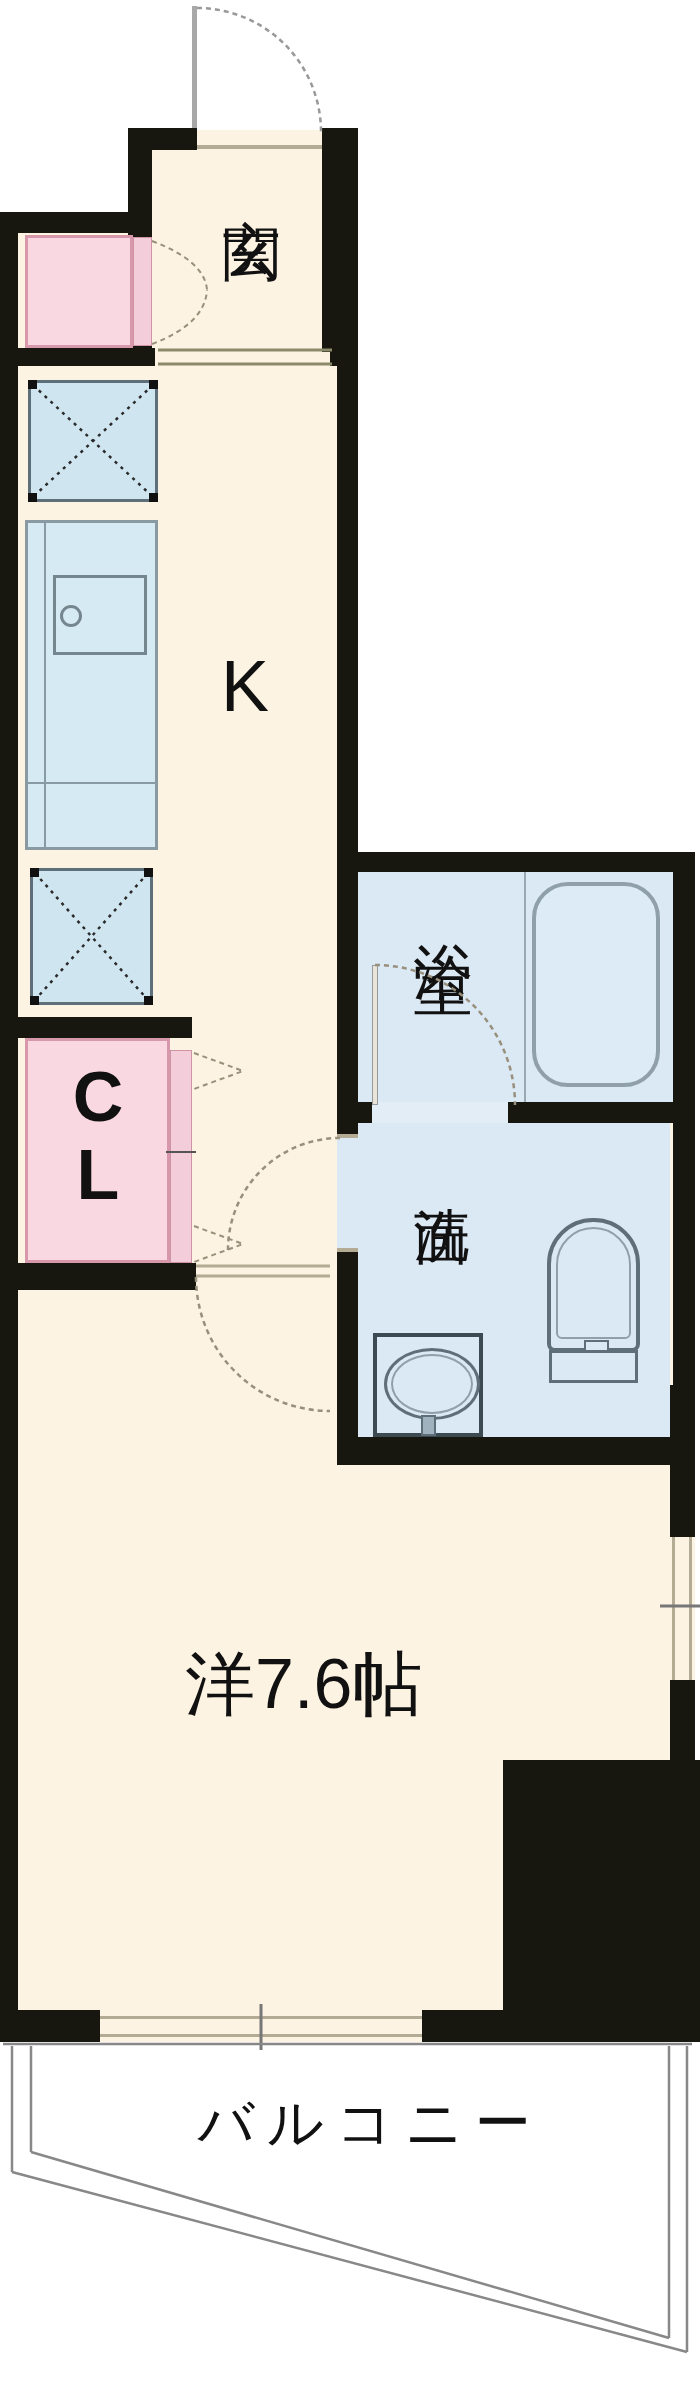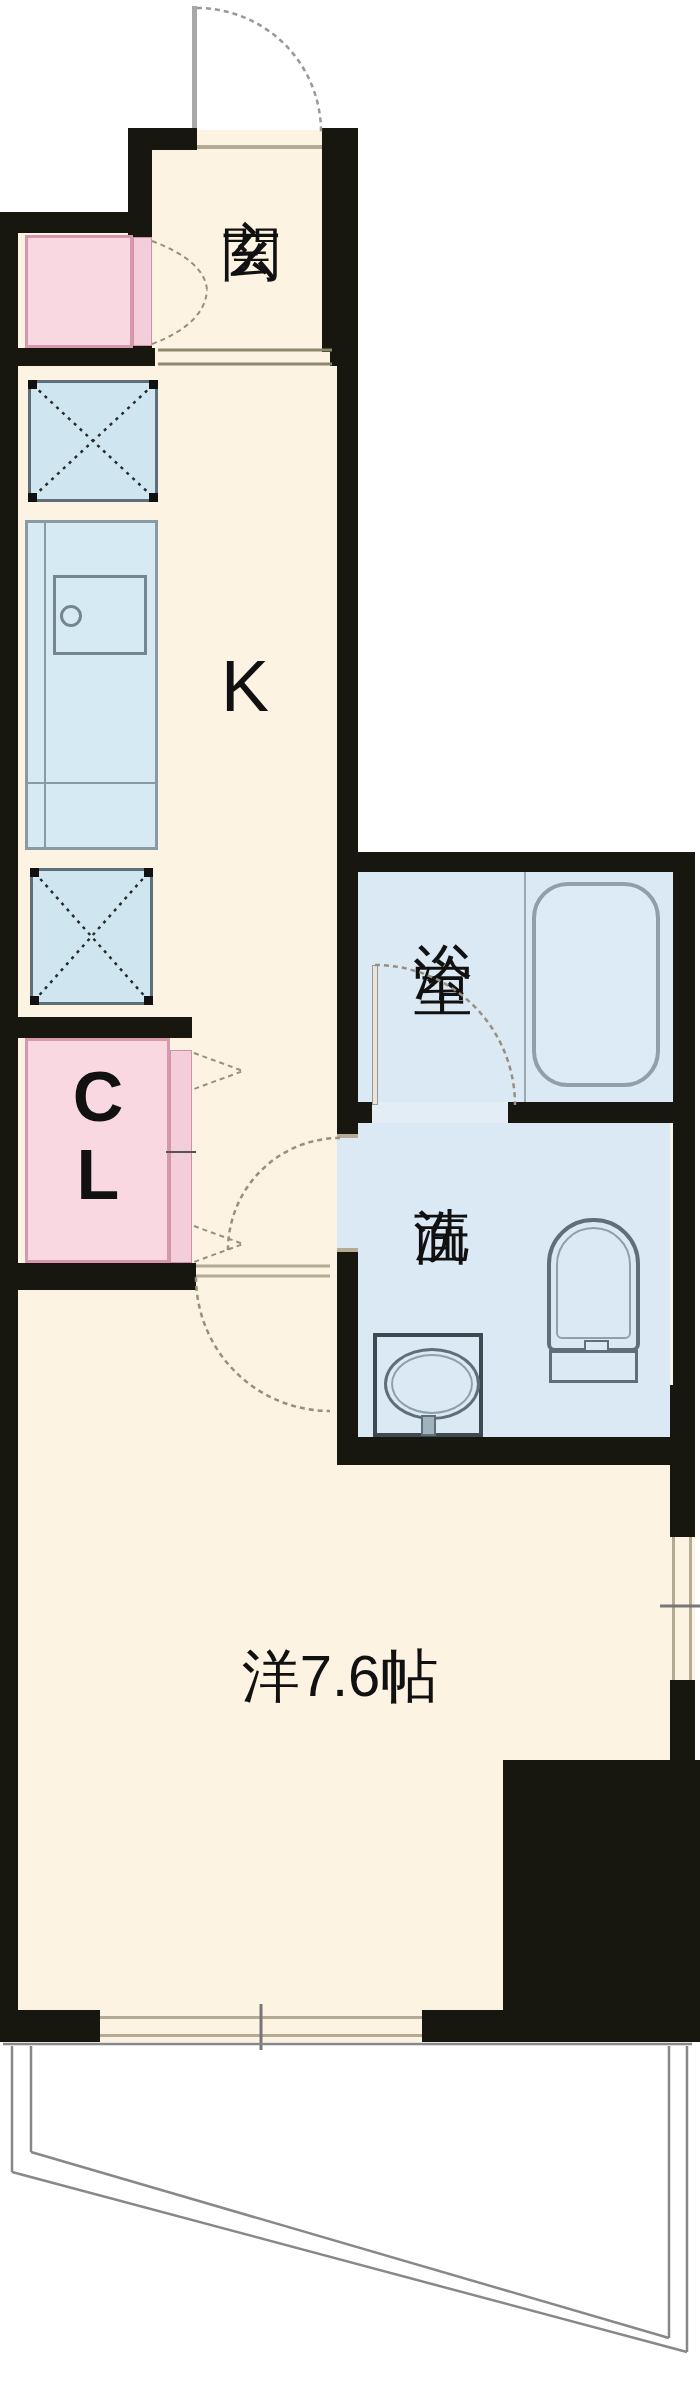--- a/index.html
+++ b/index.html
@@ -101,21 +101,22 @@
   <div class="abs" style="left:584px;top:1340px;width:25px;height:14px;background:#dbe9f5;border:2px solid #5f6f79;box-sizing:border-box;"></div>
   <div class="abs" style="left:549px;top:1350px;width:89px;height:33px;background:#dbe9f5;border:3px solid #5f6f79;box-sizing:border-box;"></div>
 
   <div class="abs" style="left:373px;top:1333px;width:110px;height:104px;background:#dbe9f5;border:4px solid #3c4a52;box-sizing:border-box;"></div>
   <div class="abs" style="left:384px;top:1348px;width:96px;height:72px;border:3px solid #5f6f79;border-radius:50%;box-sizing:border-box;"></div>
   <div class="abs" style="left:391px;top:1354px;width:82px;height:60px;border:2px solid #8fa0ab;border-radius:50%;box-sizing:border-box;"></div>
   <div class="abs" style="left:421px;top:1415px;width:15px;height:21px;background:#9fb2bd;border:2px solid #5f6f79;box-sizing:border-box;"></div>
 
   <div class="label vtext" style="left:213px;top:172px;font-size:58px;letter-spacing:10px;">玄関</div>
   <div class="label" style="left:205px;top:645px;width:80px;font-size:72px;font-weight:500;text-align:center;">K</div>
-  <div class="label" style="left:185px;top:1638px;width:310px;font-size:58px;text-align:center;white-space:nowrap;">洋7.6帖</div>
+  <div class="label" style="left:185px;top:1638px;width:310px;font-size:70px;text-align:left;white-space:nowrap;">洋7.6帖</div>
+  <div class="label" style="left:140px;top:2086px;width:460px;font-size:56px;letter-spacing:12px;text-align:center;">バルコニー</div>
 
   <svg width="700" height="2385" viewBox="0 0 700 2385">
 
     <g>
       <path d="M197,8 A124,124 0 0 1 321,132" fill="none" stroke="#999" stroke-width="2.5" stroke-dasharray="5,4"></path>
     </g>
 
     <g stroke="#9a8f7a" stroke-width="2" fill="none" stroke-dasharray="5,4">
       <path d="M152,241 Q205,261 207,290"></path>
       <path d="M152,344 Q205,324 207,290"></path>

